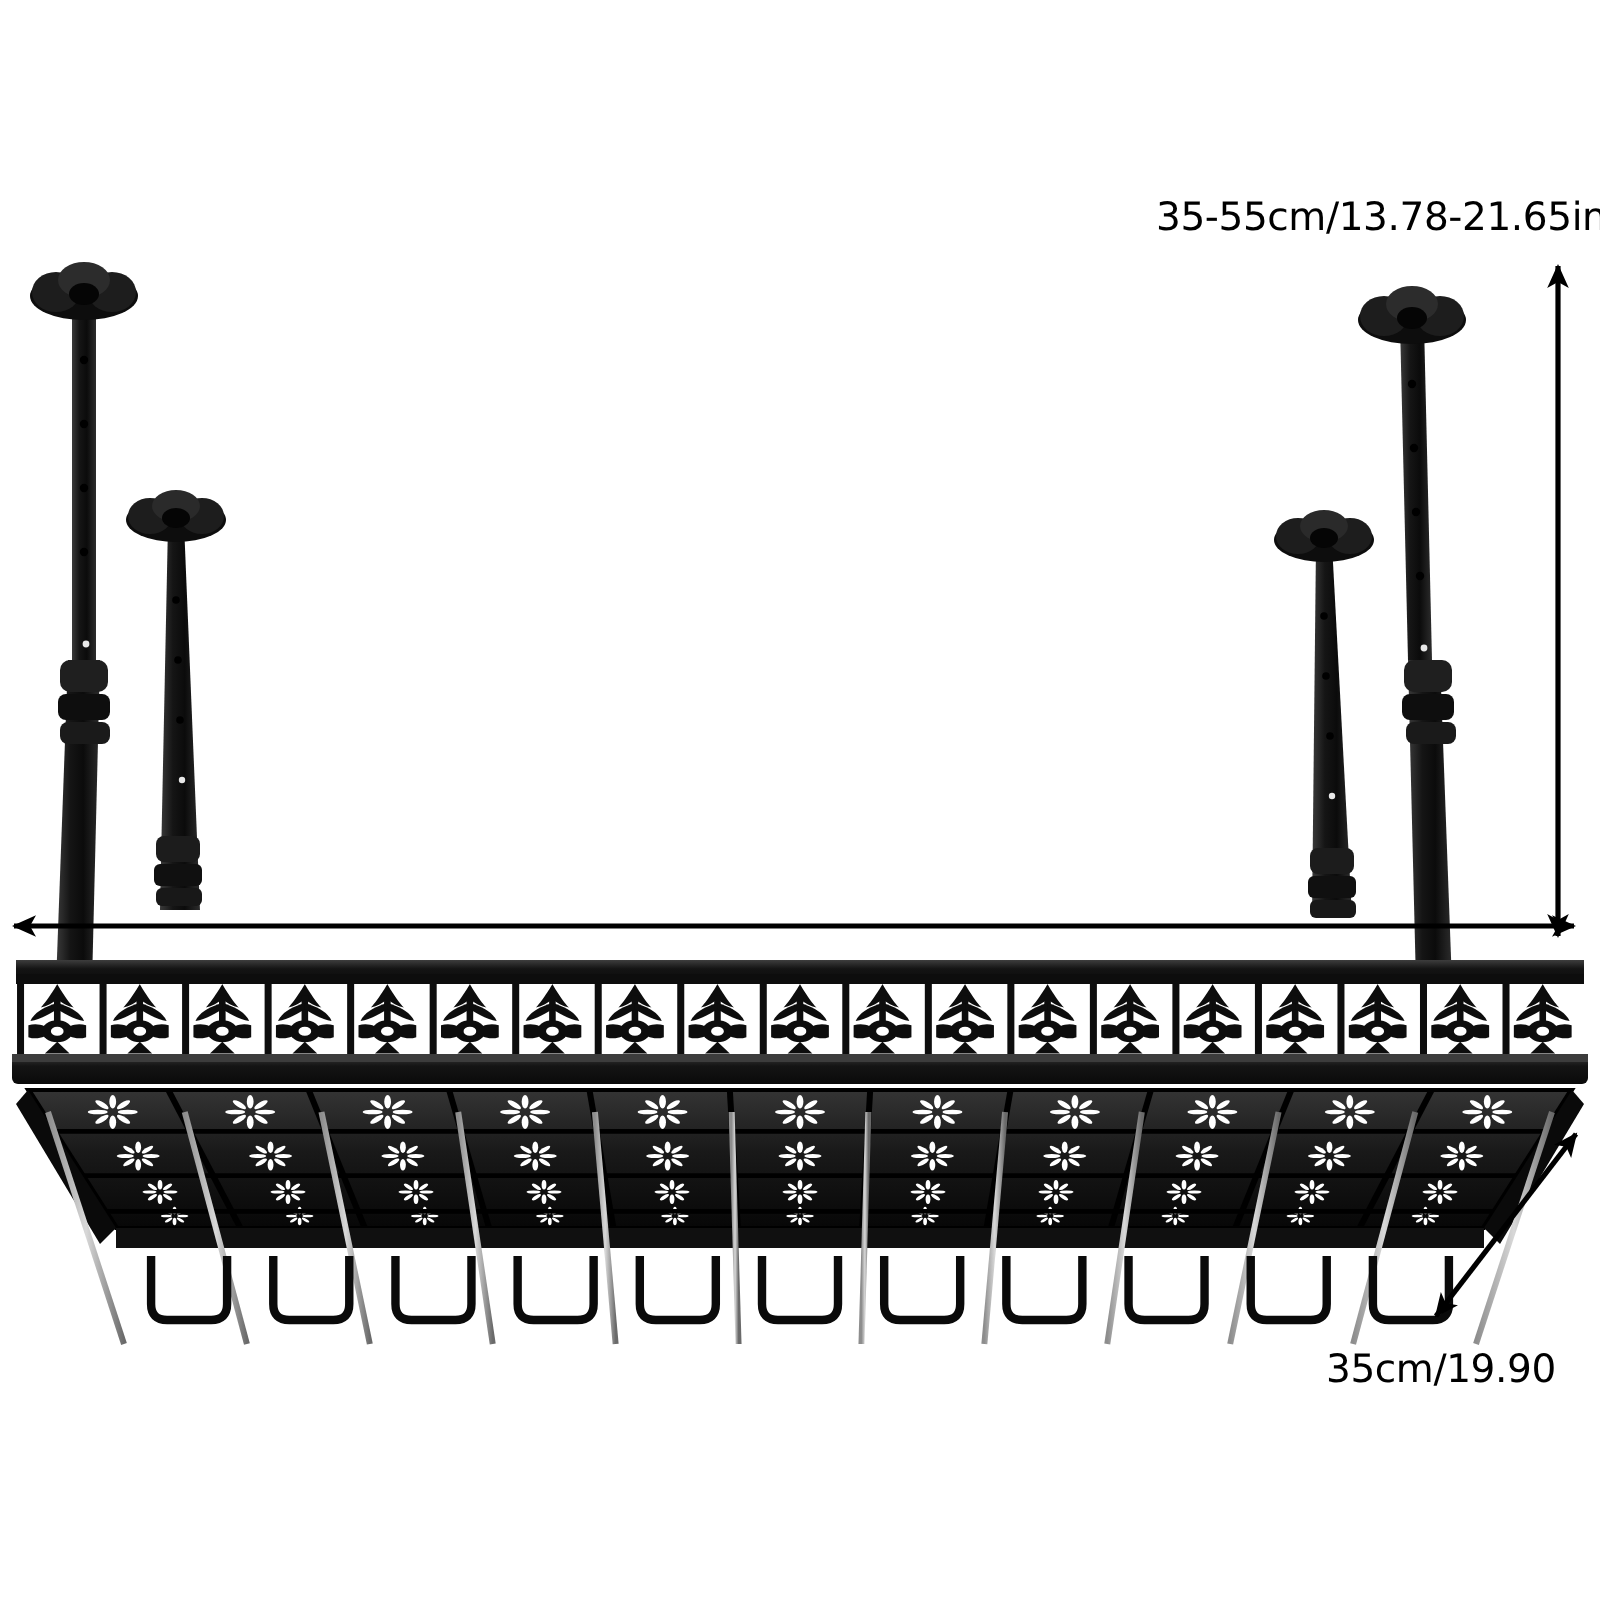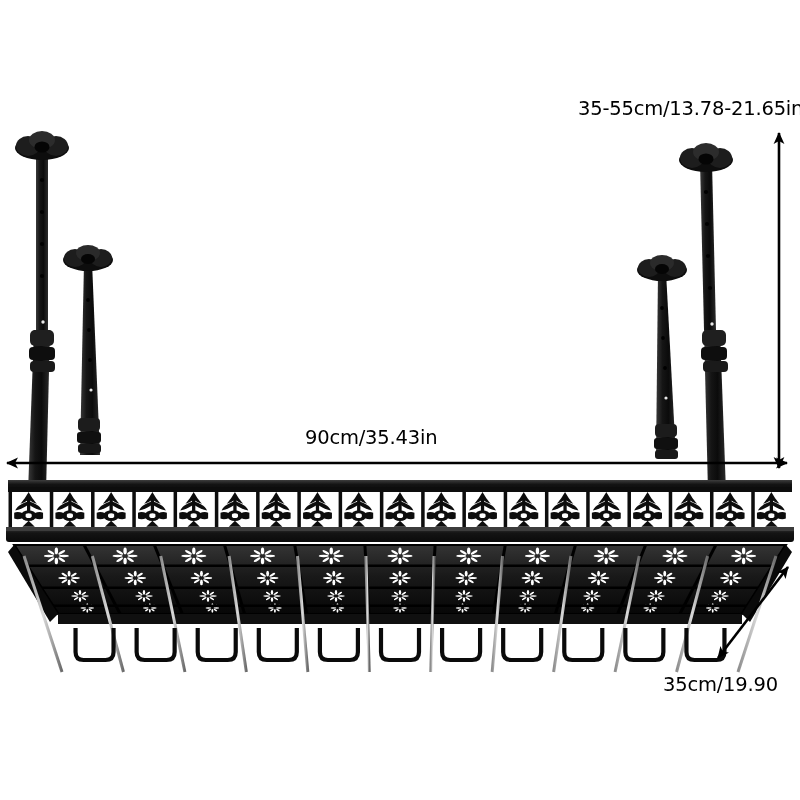--- a/index.html
+++ b/index.html
@@ -331,16 +331,15 @@
     </defs>
 
     <line x1="779" y1="133" x2="779" y2="468" stroke="#000" stroke-width="2.6" marker-start="url(#arrowStart)" marker-end="url(#arrowEnd)"></line>
 
     <line x1="7" y1="463" x2="787" y2="463" stroke="#000" stroke-width="2.6" marker-start="url(#arrowStart)" marker-end="url(#arrowEnd)"></line>
 
     <line x1="718" y1="658" x2="788" y2="567" stroke="#000" stroke-width="2.6" marker-start="url(#arrowStart)" marker-end="url(#arrowEnd)"></line>
   </svg>
 
   <div class="dim-label" id="label-height">35-55cm/13.78-21.65in</div>
-  <div class="dim-label" id="label-width">90cm/35.43in</div>
   <div class="dim-label" id="label-depth">35cm/19.90</div>
 
 </div>
 
 </body></html>

